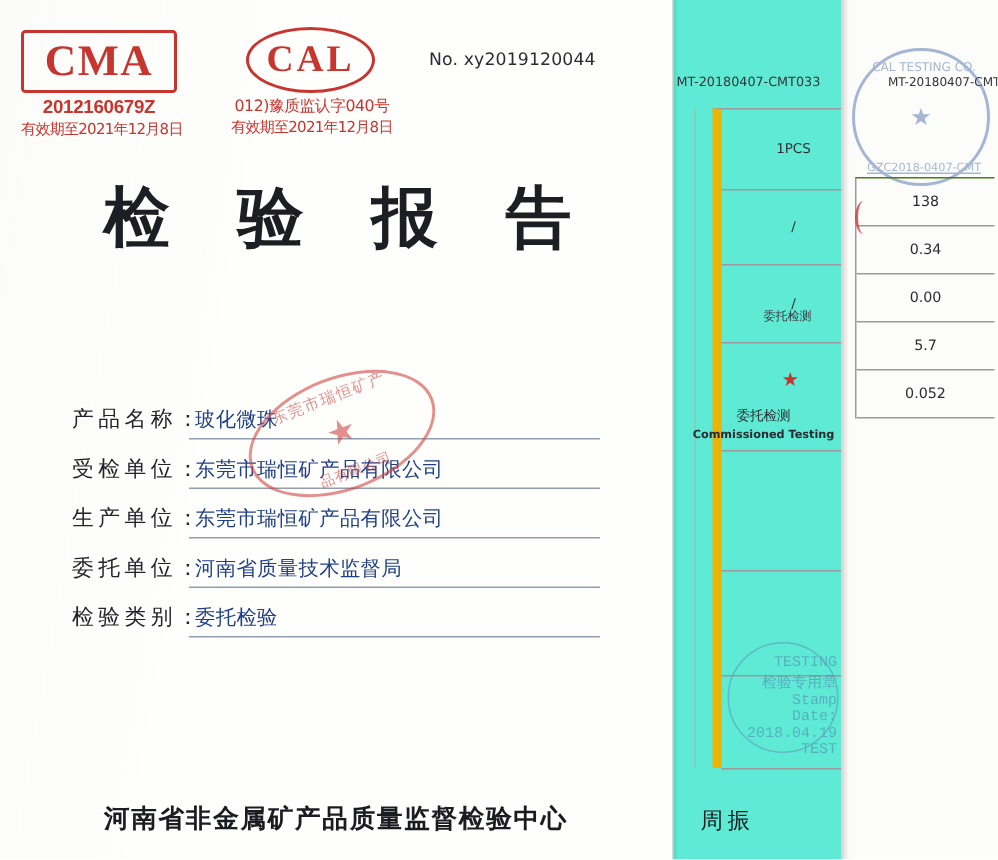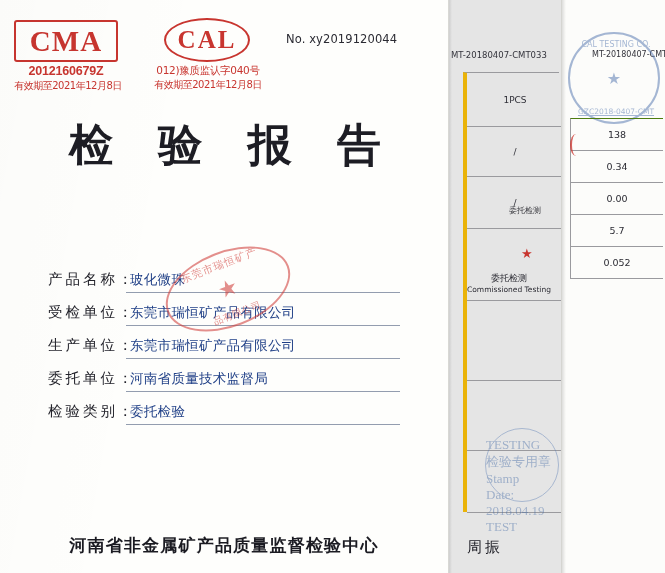--- a/index.html
+++ b/index.html
@@ -249,45 +249,45 @@
     font-size: 17px;
     letter-spacing: 1.2px;
   }
 
   
   .frag-mid {
     position: absolute;
     left: 448px; top: 0;
     width: 113px;
     height: 573px;
-    background: #e5e5e5;
+    background: #5eead4;
     border-left: 1px solid #d8d8d4;
     overflow: hidden;
   }
   .frag-mid .edge {
     position: absolute;
     left: 0; top: 0;
     width: 3px; height: 573px;
     background: linear-gradient(90deg, rgba(0,0,0,0.10), rgba(0,0,0,0));
   }
   .frag-mid .hdr-no {
     position: absolute;
     left: 2px; top: 50px;
     color: #33333b;
     font-family: "DejaVu Sans", sans-serif;
     font-size: 8.5px;
     white-space: nowrap;
   }
   .frag-mid .tbl {
     position: absolute;
-    left: 14px; top: 72px;
+    left: 26px; top: 72px;
     width: 96px;
     height: 440px;
     border-top: 1px solid #9a9a9e;
-    border-left: 4px solid #eab308;
+    border-left: 6px solid #eab308;
     box-sizing: border-box;
   }
   .frag-mid .tbl .cell {
     position: absolute;
     left: 0;
     width: 96px;
     border-bottom: 1px solid #9a9a9e;
     box-sizing: border-box;
     color: #2f2f37;
     font-family: "DejaVu Sans", sans-serif;
@@ -302,23 +302,23 @@
     border-left: 1px solid #b5b5b9;
   }
   .frag-mid .stamp-b {
     position: absolute;
     left: 36px; top: 428px;
     width: 74px; height: 74px;
     border: 1.5px solid #5d7fb5;
     border-radius: 50%;
     opacity: 0.45;
     color: #4a6fa8;
-    font-family: Liberation Serif, serif;
-    font-size: 13px;
-    text-align: left;
+    font-family: Liberation Mono, monospace;
+    font-size: 10px;
+    text-align: right;
     box-sizing: border-box;
   }
   .frag-mid .stamp-b span { display: block; }
   .frag-mid .sig {
     position: absolute;
     left: 18px; top: 538px;
     color: #1c1c24;
     font-family: Liberation Serif, serif;
     font-size: 15px;
     letter-spacing: 3px;
@@ -509,21 +509,21 @@
       <div class="cell" style="top:156px; height:72px;"></div>
       <div class="cell" style="top:228px; height:80px;"></div>
       <div class="cell" style="top:308px; height:70px;"></div>
       <div class="cell" style="top:378px; height:62px;"></div>
     </div>
 
     <div class="note">委托检测</div>
     <div class="redmark">★</div>
     <div class="entrust">
       <div>委托检测</div>
-      <div style="font-size:7.5px;">Commissioned Testing</div>
+      <div style="font-size:7.5px;font-weight:bold;">Commissioned Testing</div>
     </div>
 
     <div class="stamp-b">
       <span style="margin-top:8px;">TESTING</span>
       <span>检验专用章</span>
       <span>Stamp</span>
       <span>Date: 2018.04.19</span>
       <span>TEST</span>
     </div>
 

